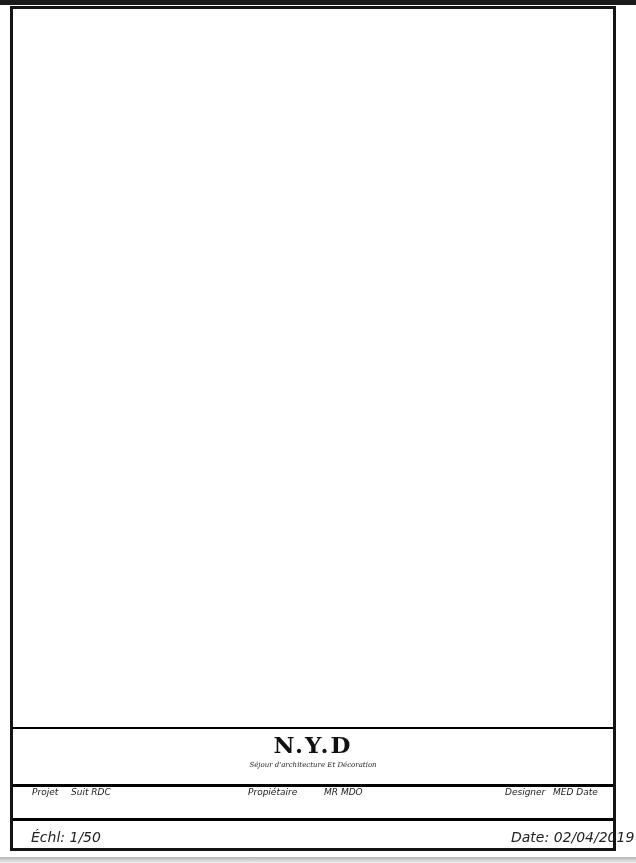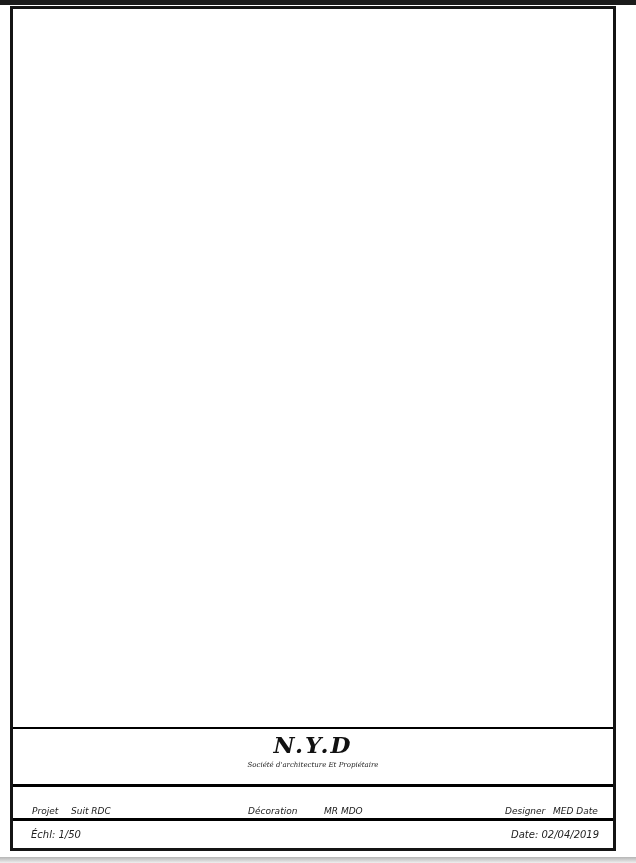--- a/index.html
+++ b/index.html
@@ -8,28 +8,28 @@
   .scan-top{position:absolute;top:0;left:0;right:0;height:5px;background:#1b1b1b;}
   .scan-bottom{position:absolute;bottom:0;left:0;right:0;height:6px;
         background:linear-gradient(#b5b5b5,#efefef);}
   .frame{position:absolute;left:10px;top:6px;width:606px;height:845px;
         border:3px solid #141414;box-sizing:border-box;background:#fff;}
   svg#plan{position:absolute;left:0;top:0;}
   
   .tb{position:absolute;left:0;right:0;bottom:0;background:#fff;}
   .tb-company{border-top:2px solid #000;border-bottom:3px solid #000;height:52px;
         text-align:center;padding-top:3px;box-sizing:content-box;}
-  .tb-name{font-family:"DejaVu Serif",serif;font-style:italic;font-weight:bold;
+  .tb-name{font-family:"DejaVu Serif",serif;font-weight:bold;
         font-size:23px;letter-spacing:2px;color:#111;line-height:26px;}
   .tb-sub{font-family:"DejaVu Serif",serif;font-style:italic;font-size:7px;
         color:#222;margin-top:3px;}
   .tb-row1{position:relative;height:31px;border-bottom:3px solid #000;
         font-style:italic;font-size:9px;color:#222;}
-  .tb-row1 span{position:absolute;top:19px;white-space:nowrap;}
-  .tb-row2{position:relative;height:27px;font-style:italic;font-size:10px;color:#222;}
+  .tb-row1 span{position:absolute;top:0;white-space:nowrap;}
+  .tb-row2{position:relative;height:27px;font-style:italic;font-size:14px;color:#222;}
   .tb-row2 span{position:absolute;top:8px;white-space:nowrap;}
   .p-lbl{left:19px;} .p-val{left:58px;}
   .o-lbl{left:235px;} .o-val{left:303px;margin-left:8px;}
   .d-lbl{left:492px;text-align:right;} .d-val{left:540px;}
   .e-val{left:18px;} .dt-val{left:498px;}
 </style>
 </head>
 <body>
 
 <div class="page">
@@ -807,26 +807,26 @@
         <circle cx="297.9" cy="619.7" r="1.9" fill="#8cbc30"></circle>
         <circle cx="281.8" cy="586.4" r="2.7" fill="#a2ca40"></circle>
         <circle cx="297.0" cy="596.9" r="3.6" fill="#527f1a"></circle>
       </g>
   </svg>
 
   <div class="frame">
     <div class="tb">
       <div class="tb-company">
         <div class="tb-name">N.Y.D</div>
-        <div class="tb-sub">Société d'architecture Et Propiétaire</div>
+        <div class="tb-sub">Séjour d'architecture Et Décoration</div>
       </div>
       <div class="tb-row1">
         <span class="p-lbl">Projet</span>
         <span class="p-val">Suit RDC</span>
-        <span class="o-lbl">Décoration</span>
+        <span class="o-lbl">Propiétaire</span>
         <span class="o-val">MR MDO</span>
         <span class="d-lbl">Designer</span>
         <span class="d-val">MED Date</span>
       </div>
       <div class="tb-row2">
         <span class="e-val">Échl: 1/50</span>
         <span class="dt-val">Date: 02/04/2019</span>
       </div>
     </div>
   </div>

